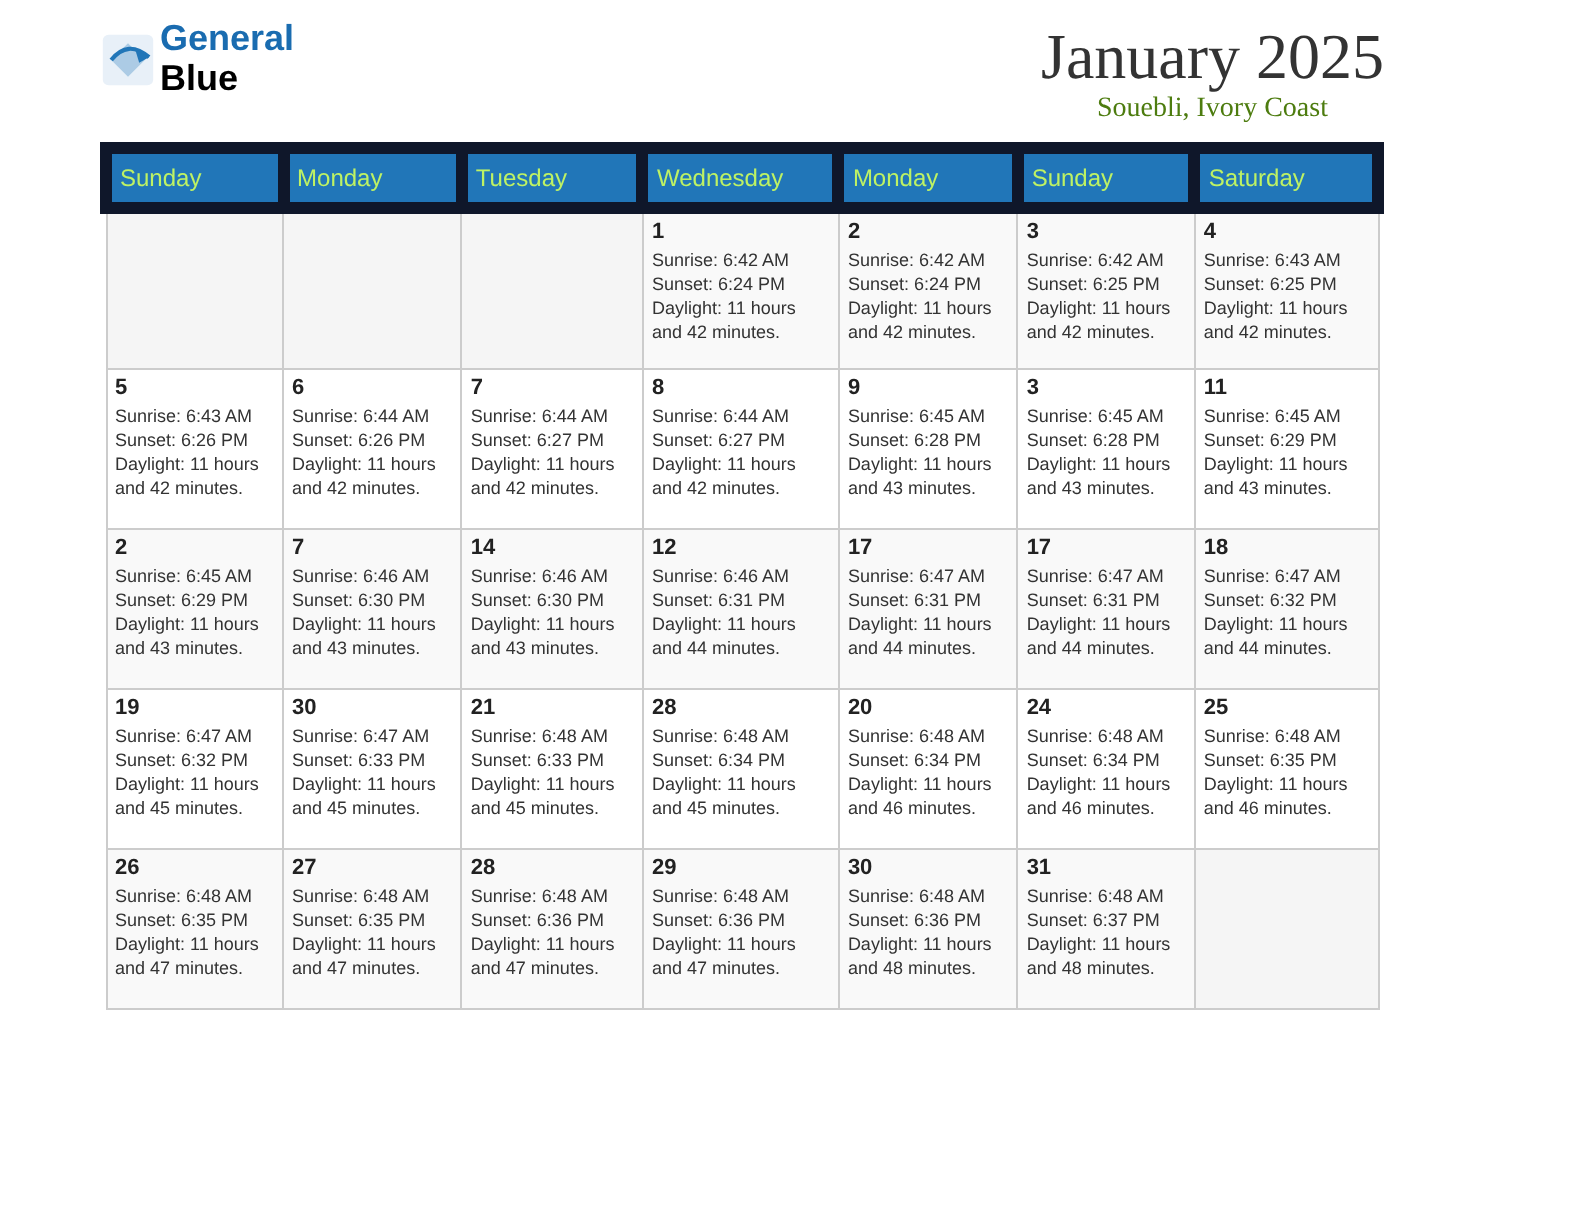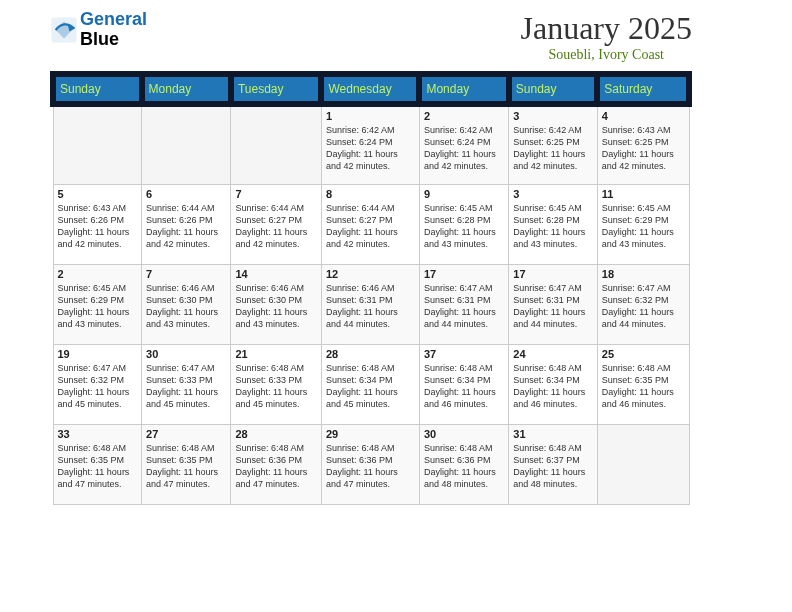--- a/index.html
+++ b/index.html
@@ -224,35 +224,35 @@
           </td>
           <td>
             <div class="day-num">21</div>
             <div class="day-info">Sunrise: 6:48 AM<br>Sunset: 6:33 PM<br>Daylight: 11 hours and 45 minutes.</div>
           </td>
           <td>
             <div class="day-num">28</div>
             <div class="day-info">Sunrise: 6:48 AM<br>Sunset: 6:34 PM<br>Daylight: 11 hours and 45 minutes.</div>
           </td>
           <td>
-            <div class="day-num">37</div>
+            <div class="day-num">20</div>
             <div class="day-info">Sunrise: 6:48 AM<br>Sunset: 6:34 PM<br>Daylight: 11 hours and 46 minutes.</div>
           </td>
           <td>
             <div class="day-num">24</div>
             <div class="day-info">Sunrise: 6:48 AM<br>Sunset: 6:34 PM<br>Daylight: 11 hours and 46 minutes.</div>
           </td>
           <td>
             <div class="day-num">25</div>
             <div class="day-info">Sunrise: 6:48 AM<br>Sunset: 6:35 PM<br>Daylight: 11 hours and 46 minutes.</div>
           </td>
         </tr>
         <tr>
           <td>
-            <div class="day-num">33</div>
+            <div class="day-num">26</div>
             <div class="day-info">Sunrise: 6:48 AM<br>Sunset: 6:35 PM<br>Daylight: 11 hours and 47 minutes.</div>
           </td>
           <td>
             <div class="day-num">27</div>
             <div class="day-info">Sunrise: 6:48 AM<br>Sunset: 6:35 PM<br>Daylight: 11 hours and 47 minutes.</div>
           </td>
           <td>
             <div class="day-num">28</div>
             <div class="day-info">Sunrise: 6:48 AM<br>Sunset: 6:36 PM<br>Daylight: 11 hours and 47 minutes.</div>
           </td>

